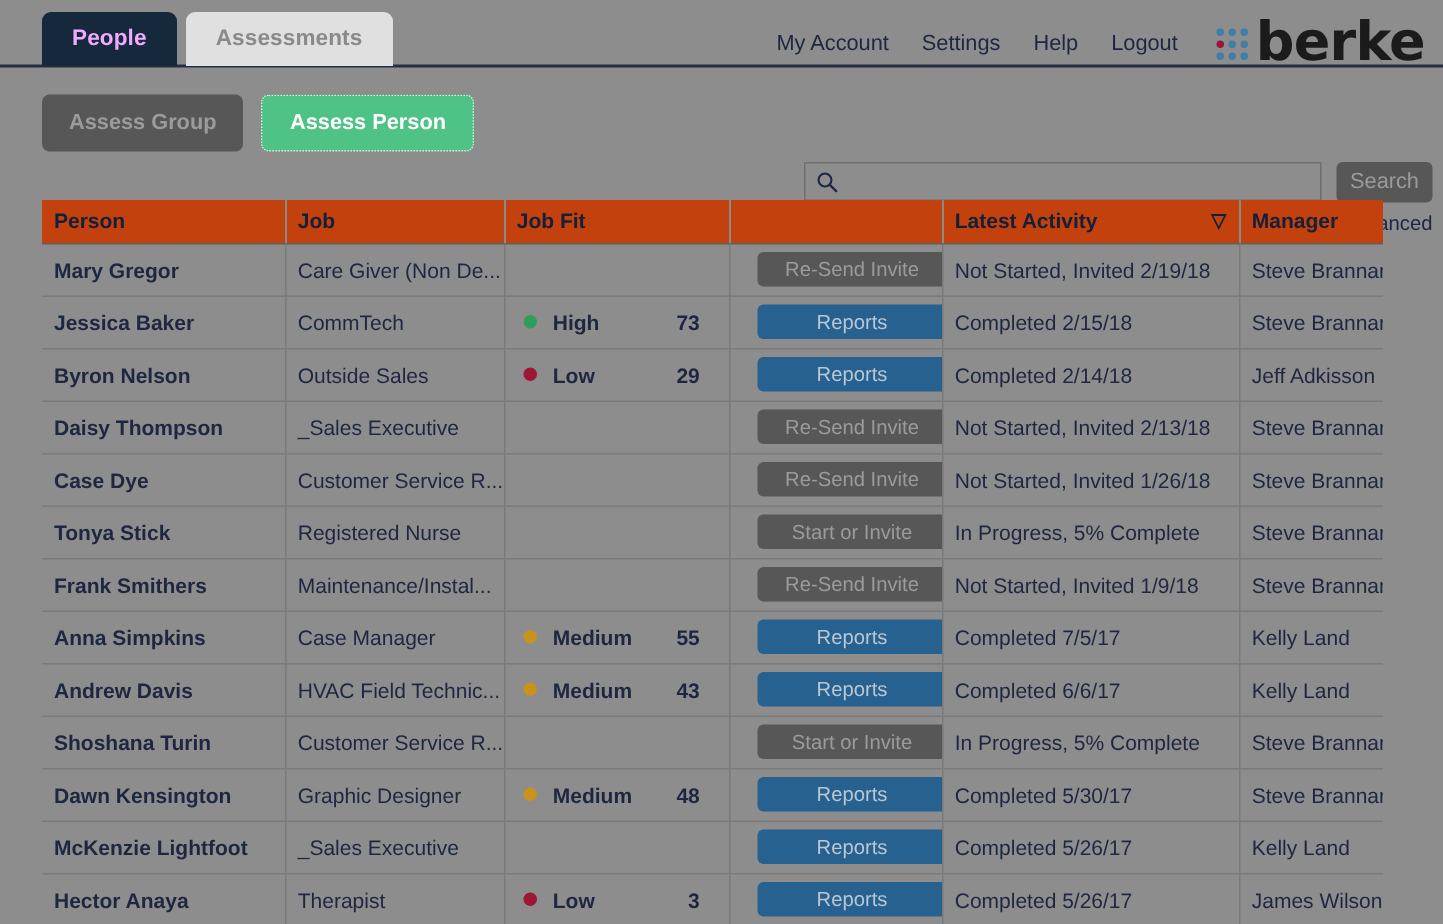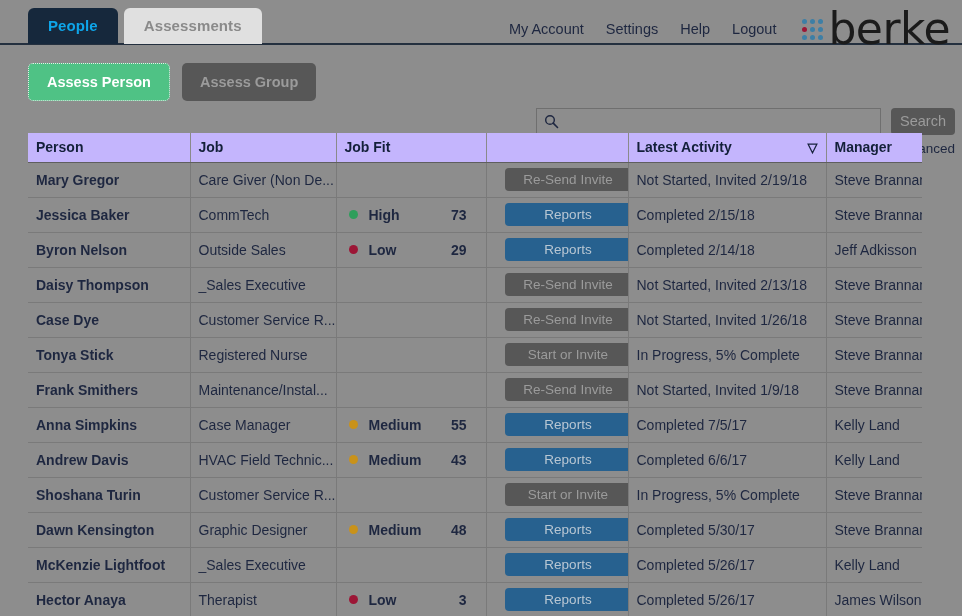--- a/index.html
+++ b/index.html
@@ -43,21 +43,21 @@
     border-radius: 6px 6px 0 0;
     font-weight: bold;
     font-size: 15px;
     letter-spacing: .1px;
     white-space: nowrap;
     cursor: pointer;
     user-select: none;
   }
   .tab.active {
     background: #16283c;
-    color: #0ea5e9;
+    color: #f0abfc;
   }
   .tab.inactive {
     background: #e0e0e0;
     color: #8a8a8a;
   }
 
   #topnav {
     position: absolute;
     right: 12px;
     top: 13px;
@@ -89,24 +89,24 @@
   }
   #logo-dots i {
     display: block;
     width: 5px;
     height: 5px;
     border-radius: 50%;
     background: #3d7fa6;
   }
   #logo-dots i.accent { background: #9c1636; }
   #logo-word {
-    font-size: 44px;
+    font-size: 36px;
     line-height: 32px;
     color: #1b1b1b;
-    font-weight: 400;
+    font-weight: 700;
     letter-spacing: -.5px;
     font-family: "DejaVu Sans", sans-serif;
     text-align: right;
   }
 
   
   #actionrow {
     position: relative;
     height: 87px;
   }
@@ -210,21 +210,21 @@
     width: 894px;
   }
 
   table {
     border-collapse: collapse;
     width: 894px;
     table-layout: fixed;
   }
 
   thead th {
-    background: #c4b5fd;
+    background: #c2410c;
     color: #14203a;
     font-size: 14px;
     font-weight: bold;
     text-align: left;
     height: 29px;
     padding: 0 8px;
     border-right: 1px solid #8a8a8a;
     border-bottom: 1px solid #5f5f5f;
     white-space: nowrap;
     position: relative;
@@ -353,25 +353,25 @@
           <i></i>
       </div>
       <div id="logo-word">berke</div>
     </div>
   </div>
 </div>
 
 <div id="actionrow">
 
   <div id="assess-buttons">
+    <div class="assess-btn secondary">
+      <span>Assess Group</span>
+    </div>
     <div class="assess-btn primary">
       <span>Assess Person</span>
-    </div>
-    <div class="assess-btn secondary">
-      <span>Assess Group</span>
     </div>
   </div>
 
   <div id="searchzone">
     <div id="searchline">
       <div id="searchbox">
         <svg id="search-icon" viewBox="0 0 16 16">
           <circle cx="6.4" cy="6.4" r="4.6" fill="none" stroke="#1e2740" stroke-width="1.5"></circle>
           <line x1="9.8" y1="9.8" x2="14.4" y2="14.4" stroke="#1e2740" stroke-width="1.7" stroke-linecap="round"></line>
         </svg>

